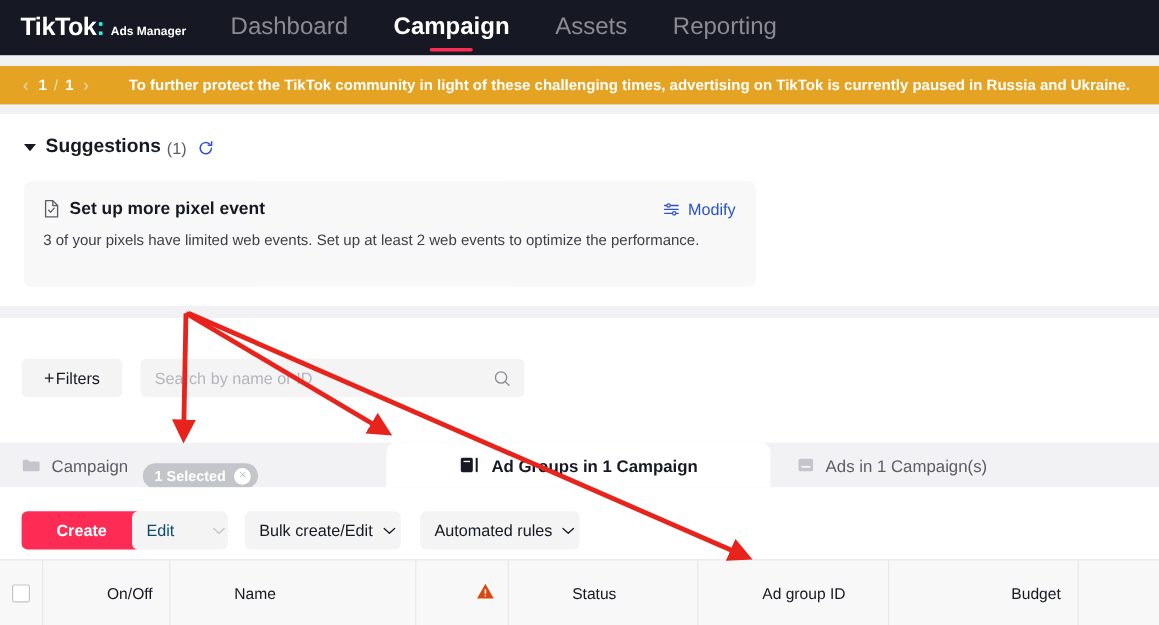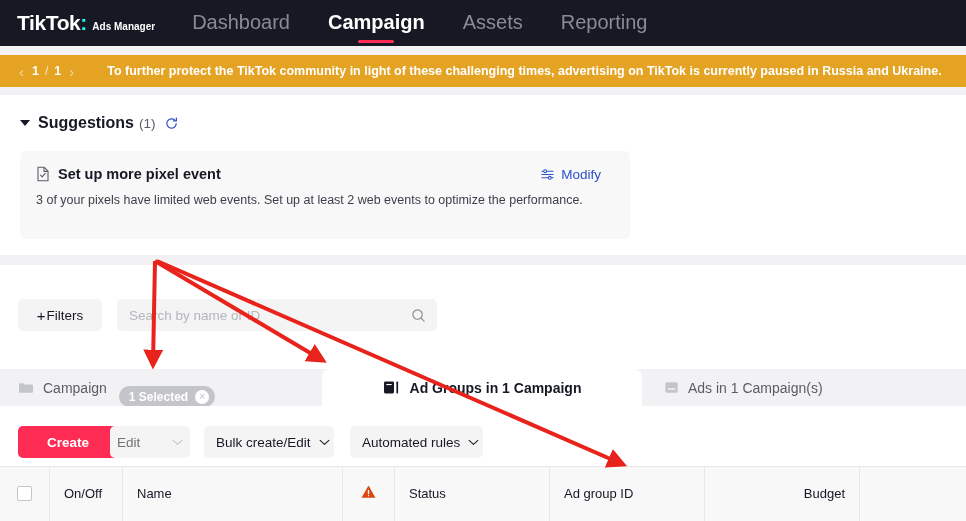--- a/index.html
+++ b/index.html
@@ -186,21 +186,21 @@
     color: #161823;
     white-space: nowrap;
   }
   .modify-link {
     display: flex;
     align-items: center;
     color: #2b52c8;
     font-size: 13.5px;
     cursor: pointer;
     white-space: nowrap;
-    margin-right: 13px;
+    margin-right: 1px;
   }
   .modify-icon { margin-right: 6px; display: flex; }
   .suggest-card-desc {
     padding: 11px 16px 0 16px;
     font-size: 12.5px;
     color: #3d3e49;
     white-space: nowrap;
   }
 
   
@@ -340,42 +340,44 @@
     font-family: "Liberation Sans", sans-serif;
   }
   .btn-create {
     left: 18px; width: 100px;
     background: #fe2c55;
     color: #ffffff;
     font-weight: bold;
   }
   .btn-edit {
     left: 110px; width: 80px;
-    color: #737373;
+    color: #0c4a6e;
     cursor: default;
+    justify-content: space-between;
     padding: 0 12px;
     gap: 24px;
   }
   .btn-bulk { left: 204px; width: 130px; justify-content: space-between; padding: 0 12px; }
   .btn-rules { left: 350px; width: 133px; justify-content: space-between; padding: 0 12px; }
   .chev-down {
     display: inline-flex;
     margin-left: 8px;
   }
 
   
   .table-head {
     position: absolute;
     top: 466px; left: 0;
     width: 966px;
     height: 55px;
     background: #f8f8f9;
     border-top: 1px solid #e8e8ea;
     display: flex;
-    align-items: flex-end;
+    align-items: center;
+    gap: 39px;
   }
   .th {
     height: 55px;
     display: flex;
     align-items: center;
     font-size: 13px;
     color: #161823;
     border-right: 1px solid #e8e8ea;
     padding: 0 14px;
     white-space: nowrap;

